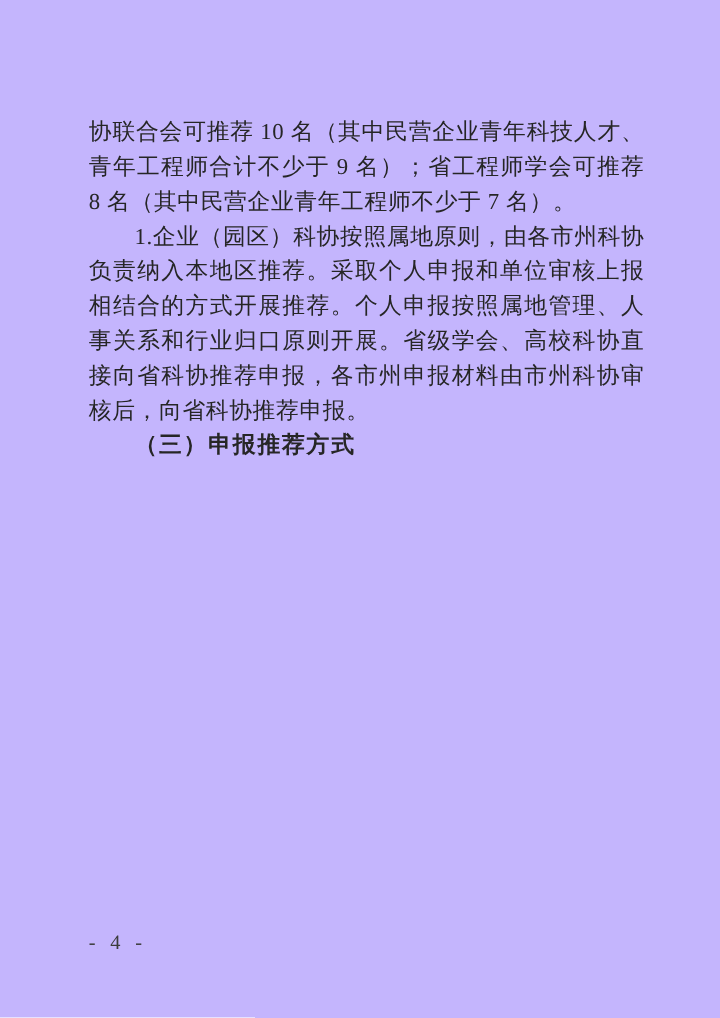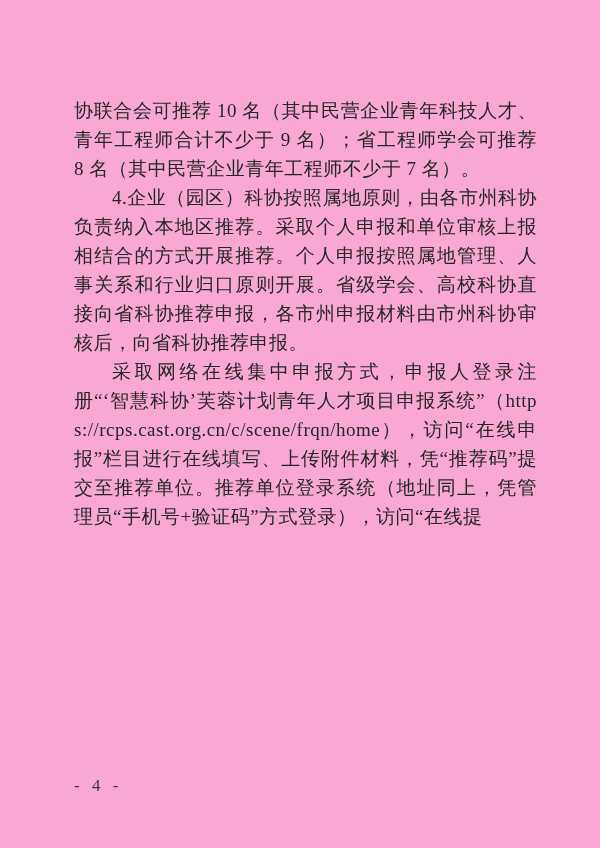--- a/index.html
+++ b/index.html
@@ -4,21 +4,21 @@
 <style>
   html, body {
     margin: 0;
     padding: 0;
     background: #ffffff;
   }
   .page {
     position: relative;
     width: 600px;
     height: 848px;
-    background: #f9a8d4;
+    background: #c4b5fd;
     overflow: hidden;
     font-family: "Liberation Serif", "DejaVu Serif", serif;
     color: #262626;
   }
   .content {
     position: absolute;
     left: 74px;
     top: 96px;
     width: 463px;
     font-size: 19px;
@@ -50,17 +50,17 @@
     color: #3c3c3c;
     font-family: "Liberation Serif", "DejaVu Serif", serif;
   }
 </style>
 </head>
 <body>
 
 <div class="page">
   <div class="content">
     <p class="para continuation">协联合会可推荐 10 名（其中民营企业青年科技人才、青年工程师合计不少于 9 名）；省工程师学会可推荐 8 名（其中民营企业青年工程师不少于 7 名）。</p>
-    <p class="para indent">4.企业（园区）科协按照属地原则，由各市州科协负责纳入本地区推荐。采取个人申报和单位审核上报相结合的方式开展推荐。个人申报按照属地管理、人事关系和行业归口原则开展。省级学会、高校科协直接向省科协推荐申报，各市州申报材料由市州科协审核后，向省科协推荐申报。</p>
-    <p class="para indent">采取网络在线集中申报方式，申报人登录注册“‘智慧科协’芙蓉计划青年人才项目申报系统”（https://rcps.cast.org.cn/c/scene/frqn/home），访问“在线申报”栏目进行在线填写、上传附件材料，凭“推荐码”提交至推荐单位。推荐单位登录系统（地址同上，凭管理员“手机号+验证码”方式登录），访问“在线提</p>
+    <p class="para indent">1.企业（园区）科协按照属地原则，由各市州科协负责纳入本地区推荐。采取个人申报和单位审核上报相结合的方式开展推荐。个人申报按照属地管理、人事关系和行业归口原则开展。省级学会、高校科协直接向省科协推荐申报，各市州申报材料由市州科协审核后，向省科协推荐申报。</p>
+    <p class="para indent heading">（三）申报推荐方式</p>
   </div>
   <div class="page-number">- 4 -</div>
 </div>
 
 </body></html>

